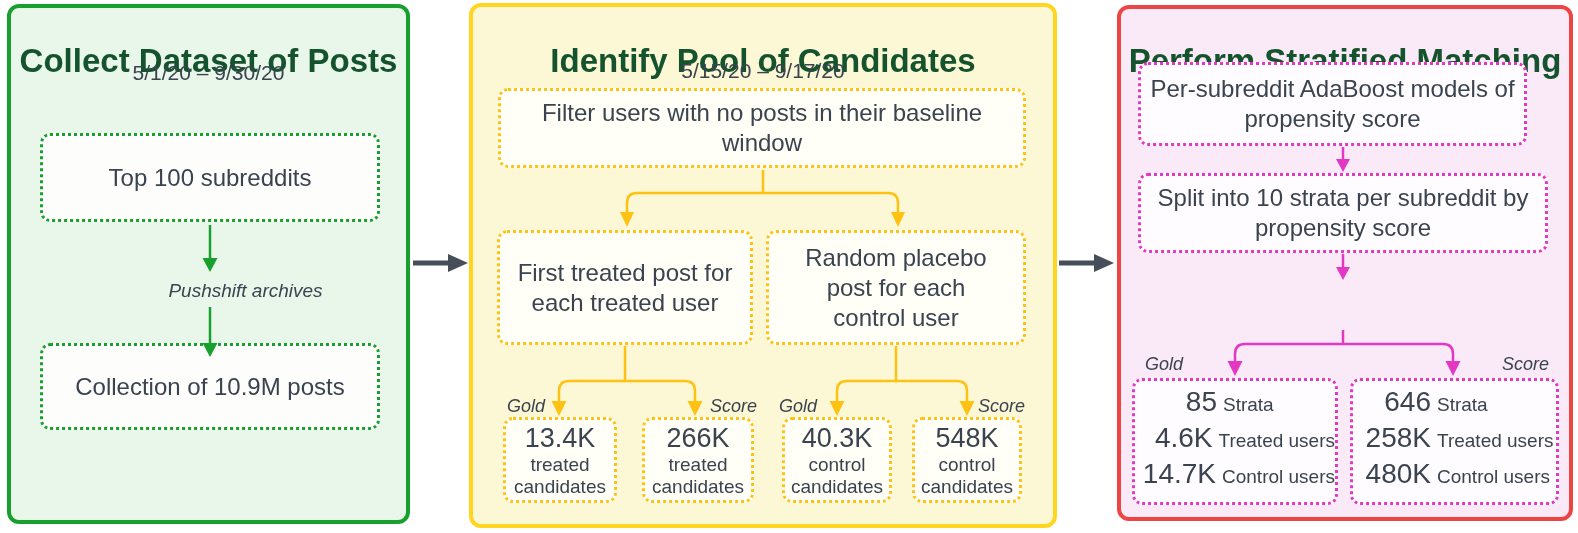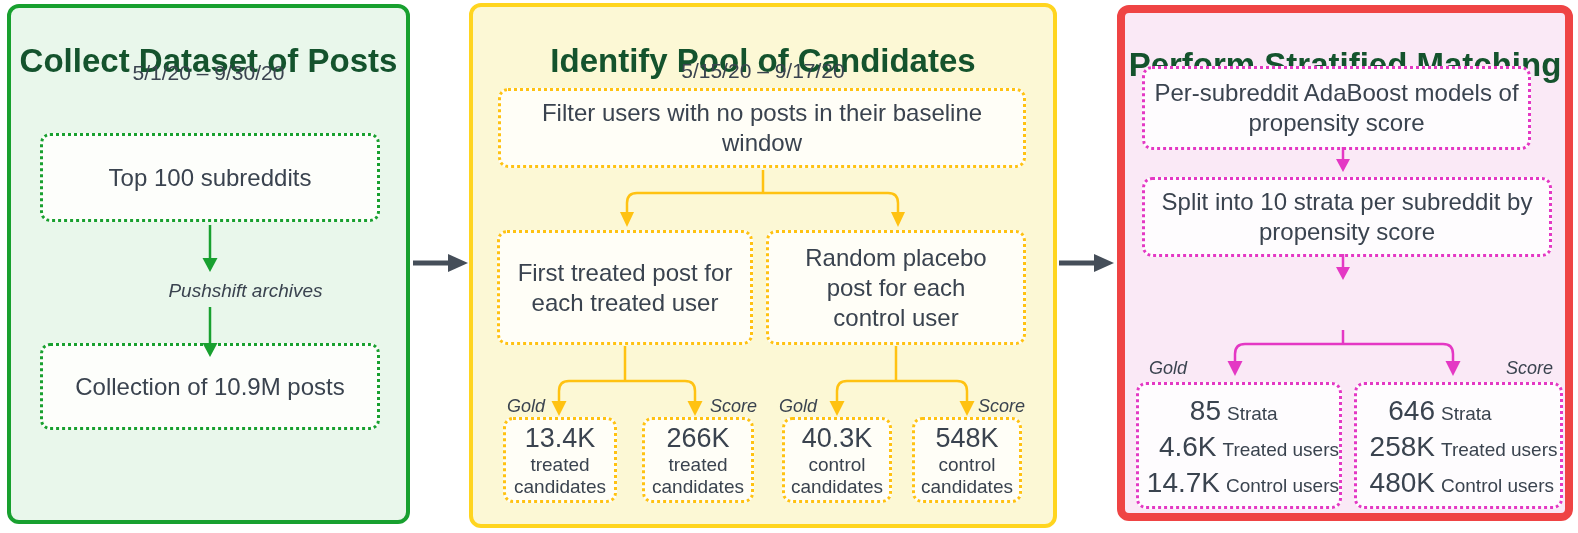--- a/index.html
+++ b/index.html
@@ -1,37 +1,37 @@
 <!DOCTYPE html>
 <html><head>
 <meta charset="utf-8">
 <style>
   html,body{margin:0;padding:0;background:#ffffff;}
   .canvas{position:relative;width:1578px;height:533px;background:#ffffff;overflow:hidden;
           font-family:"Liberation Sans","DejaVu Sans",sans-serif;color:#3a434f;}
   .panel{position:absolute;box-sizing:border-box;border-radius:12px;z-index:1;}
   .panel.green{border:4px solid #18a02f;background:#e9f7eb;}
   .panel.yellow{border:4px solid #ffd51f;background:#fcf8d5;}
-  .panel.pink{border:8px solid #ef4444;background:#fae9f6;}
+  .panel.pink{border:4px solid #ef4444;background:#fae9f6;}
   .ptitle{position:absolute;left:0;width:100%;text-align:center;font-weight:bold;
           font-size:33px;line-height:34px;color:#14532d;white-space:nowrap;}
   .psub{position:absolute;left:0;width:100%;text-align:center;font-size:21px;line-height:26px;}
   .dbox{position:absolute;box-sizing:border-box;border-radius:10px;display:flex;
         flex-direction:column;align-items:center;justify-content:center;text-align:center;
         z-index:3;}
   .dbox.green{border:3px dotted #18a02f;background:#fdfefb;}
   .dbox.yellow{border:3px dotted #ffc212;background:#fffef7;}
   .dbox.pink{border:3px dotted #e438c4;background:#fefcfe;}
   .t24{font-size:24px;line-height:30px;}
   .t24 div{white-space:nowrap;}
   .outcome .big{font-size:27px;line-height:32px;font-weight:normal;}
   .outcome .small{font-size:19px;line-height:22px;}
   .tag{position:absolute;font-style:italic;font-size:18px;line-height:20px;z-index:3;white-space:nowrap;}
   .note{position:absolute;text-align:center;font-style:italic;font-size:18px;line-height:23px;z-index:3;padding-left:37px;}
-  .stats{align-items:stretch;justify-content:flex-end;padding:4px 0 4px 6px;}
+  .stats{align-items:stretch;justify-content:flex-start;padding:4px 0 4px 6px;}
   .srow{display:flex;align-items:baseline;line-height:33px;white-space:nowrap;}
   .sval{text-align:right;font-size:28px;}
   .slab{margin-left:6px;font-size:19px;}
   .gold-stats .sval{width:76px;}
   .score-stats .sval{width:72px;}
   svg.wires{position:absolute;left:0;top:0;z-index:2;pointer-events:none;}
 </style>
 </head>
 <body>
 

